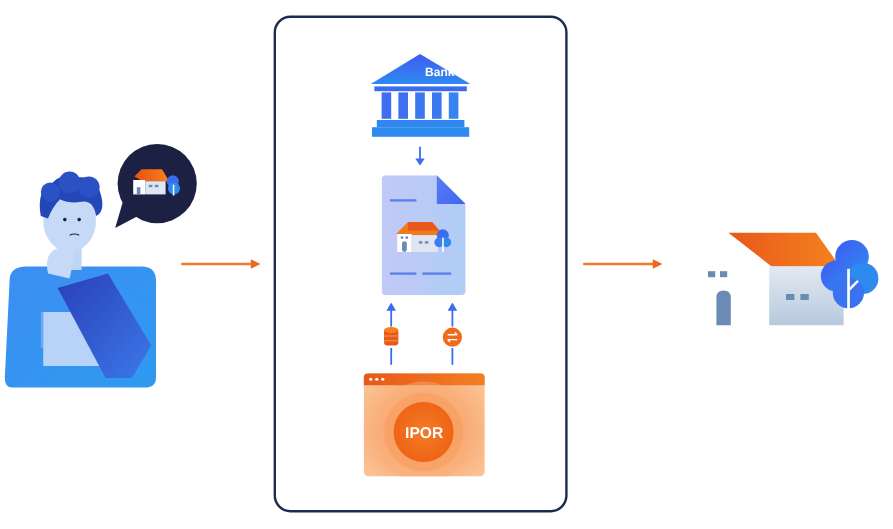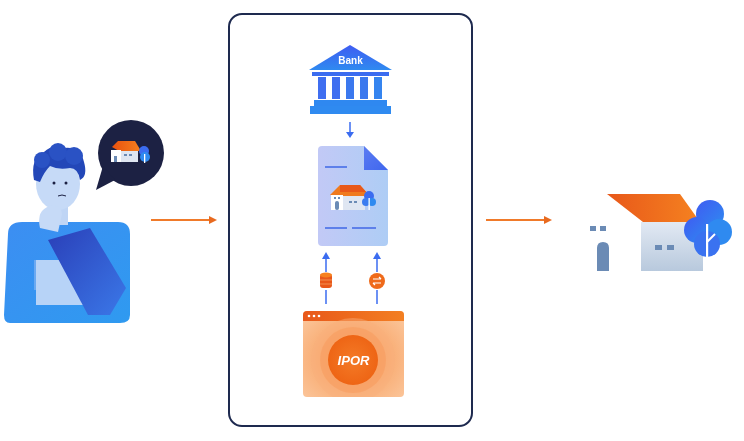--- a/index.html
+++ b/index.html
@@ -95,21 +95,21 @@
     <path d="M42 1 L84 26 L1 26 Z" fill="url(#bankg)"></path>
     <rect x="4" y="28" width="77" height="4" fill="#3b6cf0"></rect>
     <rect x="10" y="33" width="8" height="22" fill="#3f6ef0"></rect>
     <rect x="24" y="33" width="8" height="22" fill="#3f6ef0"></rect>
     <rect x="38" y="33" width="8" height="22" fill="#3b78ee"></rect>
     <rect x="52" y="33" width="8" height="22" fill="#3b78ee"></rect>
     <rect x="66" y="33" width="8" height="22" fill="#3584ef"></rect>
     <rect x="6" y="56" width="73" height="6" fill="#2f88f0"></rect>
     <rect x="2" y="62" width="81" height="8" fill="#2f8af0"></rect>
   </svg>
-  <span class="abs lbl" style="left:0;top:11px;width:85px;text-align:center;color:#fff;font-size:10px;">Bank</span>
+  <span class="abs lbl" style="left:16px;top:11px;width:85px;text-align:center;color:#fff;font-size:10px;">Bank</span>
 </div>
 
 
 <div class="abs" style="left:344px;top:122px;width:12px;height:18px;">
   <svg width="12" height="18">
       <line x1="6" y1="0" x2="6" y2="11" stroke="#3b6cf0" stroke-width="1.5"></line>
       <path d="M2 10 L6 16 L10 10 Z" fill="#3b6cf0"></path>
     </svg>
 </div>
 
@@ -167,21 +167,21 @@
     </g>
     <g>
       <circle cx="59" cy="29" r="8" fill="#ef6a1a"></circle>
       <path d="M55 27 L63 27 M61 25 L63 27" stroke="#fff" stroke-width="1.2" fill="none"></path>
       <path d="M63 31 L55 31 M57 33 L55 31" stroke="#fff" stroke-width="1.2" fill="none"></path>
     </g>
   </svg>
 </div>
 
 
-<div class="abs" style="left:303px;top:311px;width:101px;height:86px;font-style:italic;">
+<div class="abs" style="left:303px;top:311px;width:101px;height:86px;">
   <svg width="101" height="86">
     <defs>
       <linearGradient id="winbar" x1="0" y1="0" x2="1" y2="0">
         <stop offset="0" stop-color="#e8581a"></stop>
           <stop offset="1" stop-color="#f37f22"></stop>
       </linearGradient>
       <radialGradient id="winbg" cx="0.5" cy="0.55" r="0.7">
         <stop offset="0" stop-color="#f7924a"></stop>
           <stop offset="1" stop-color="#fbc79d"></stop>
       </radialGradient>

